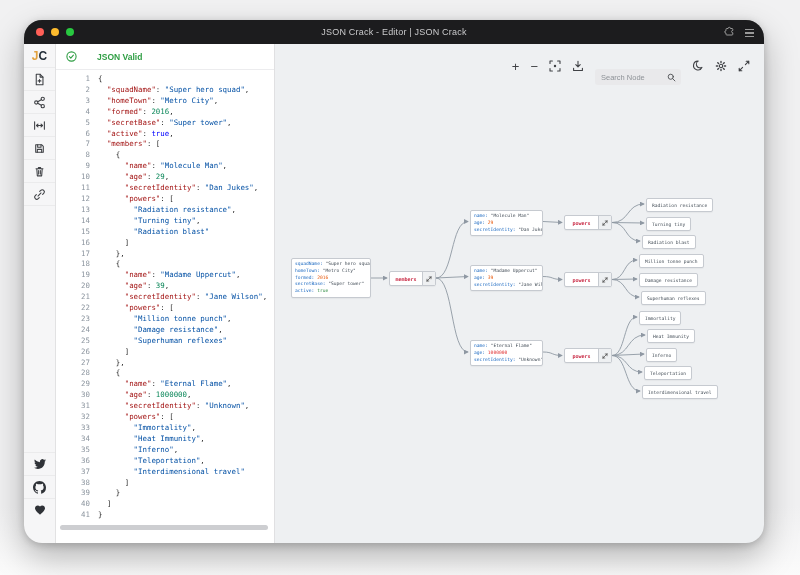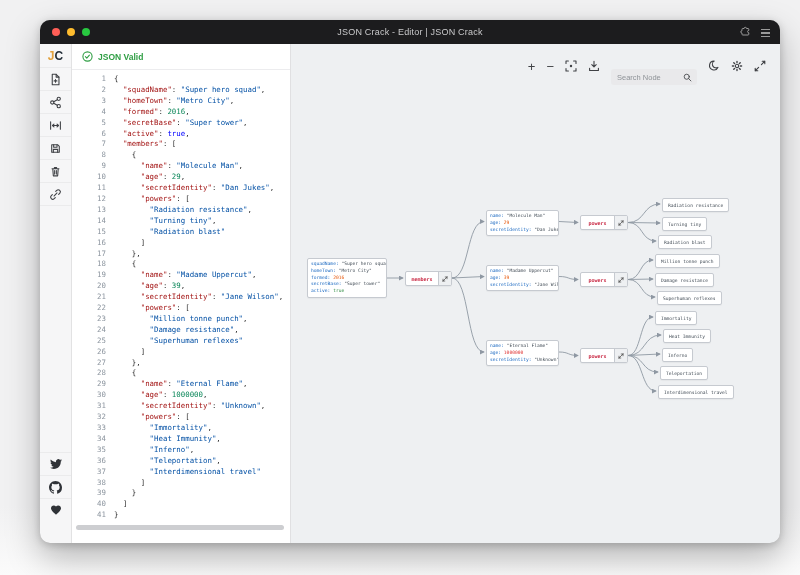--- a/index.html
+++ b/index.html
@@ -3,22 +3,22 @@
 <meta charset="utf-8">
 <style>
   * { margin:0; padding:0; box-sizing:border-box; }
   html,body { width:800px; height:575px; }
   body {
     font-family:"Liberation Sans", sans-serif;
     background:linear-gradient(#f1f1f2 0%, #f1f1f2 88%, #fbfbfb 100%);
     position:relative; overflow:hidden;
   }
   .window {
-    position:absolute; left:40px; top:20px; width:740px; height:523px;
-    border-radius:10px; overflow:hidden; background:#a3a3a3;
+    position:absolute; left:24px; top:20px; width:740px; height:523px;
+    border-radius:18px; overflow:hidden; background:#a3a3a3;
     box-shadow:0 14px 34px rgba(0,0,0,.28), 0 2px 8px rgba(0,0,0,.18);
   }
   
   .titlebar { position:absolute; left:0; top:0; right:0; height:24px; background:#1c1c1e; display:flex; align-items:center; }
   .lights { position:absolute; left:12px; top:8px; display:flex; gap:7px; }
   .light { width:8px; height:8px; border-radius:50%; }
   .title { width:100%; text-align:center; font-size:9px; color:#c9c9cb; letter-spacing:.2px; }
   .tb-right { position:absolute; right:10px; top:4px; display:flex; gap:10px; align-items:center; }
   .hamburger div { width:9px; height:1.2px; background:#9a9a9a; margin:2px 0; }
   
@@ -26,21 +26,21 @@
   .side-cell { height:23px; display:flex; align-items:center; justify-content:center; border-bottom:1px solid #ebebec; }
   .logo-cell { height:24px; font-weight:bold; font-size:12px; letter-spacing:0; border-bottom:1px solid #ebebec; display:flex; align-items:center; justify-content:center;}
   .logo-j { color:#e2a23f; } .logo-c { color:#25303a; }
   .side-bottom { position:absolute; bottom:22px; left:0; right:0; }
   .side-bottom .side-cell { border-top:1px solid #ebebec; border-bottom:none; }
   .sicon { stroke:#3f4145; fill:none; stroke-width:1; stroke-linecap:round; stroke-linejoin:round; }
   .sfill { fill:#2f3237; }
   
   .editor-panel { position:absolute; left:32px; top:24px; width:219px; bottom:0; background:#fff; border-right:1px solid #e0e0e2; }
   .editor-header { height:26px; display:flex; align-items:center; gap:5px; padding-left:10px; border-bottom:1px solid #ececee; background:#fff; }
-  .valid-label { font-size:8.5px; font-weight:bold; color:#2f9e44; }
+  .valid-label { font-size:8.5px; font-weight:bold; color:#2f9e44;margin-left:15px; }
   .code-wrap { position:absolute; top:26px; left:0; right:0; bottom:0; overflow:hidden; font-family:"DejaVu Sans Mono", monospace; font-size:7.4px; line-height:10.9px; padding-top:4px; }
   .gutter { position:absolute; left:0; top:4px; width:34px; text-align:right; color:#8b949e; white-space:pre; }
   .code { position:absolute; left:42px; top:4px; right:0; white-space:pre; color:#2b2b2b; }
   .tk-key { color:#a31515; } .tk-str { color:#0451a5; } .tk-num { color:#098658; } .tk-bool { color:#0000ff; } .tk-pun { color:#2b2b2b; }
   .hscroll { position:absolute; left:4px; bottom:13px; width:208px; height:5px; border-radius:3px; background:#cdced1; }
   
   .toolbar { position:absolute; top:29px; right:14px; display:flex; align-items:center; gap:11px; z-index:5; }
   .tool-glyph { font-size:13px; color:#3f4145; line-height:12px; cursor:default; }
   .search-box { display:flex; align-items:center; background:#e9e9eb; border-radius:3px; height:16px; width:86px; padding:0 4px 0 6px;margin-top:20px; }
   .search-box input { border:none; outline:none; background:transparent; width:66px; font-size:7.5px; color:#444; font-family:"Liberation Sans",sans-serif; }

